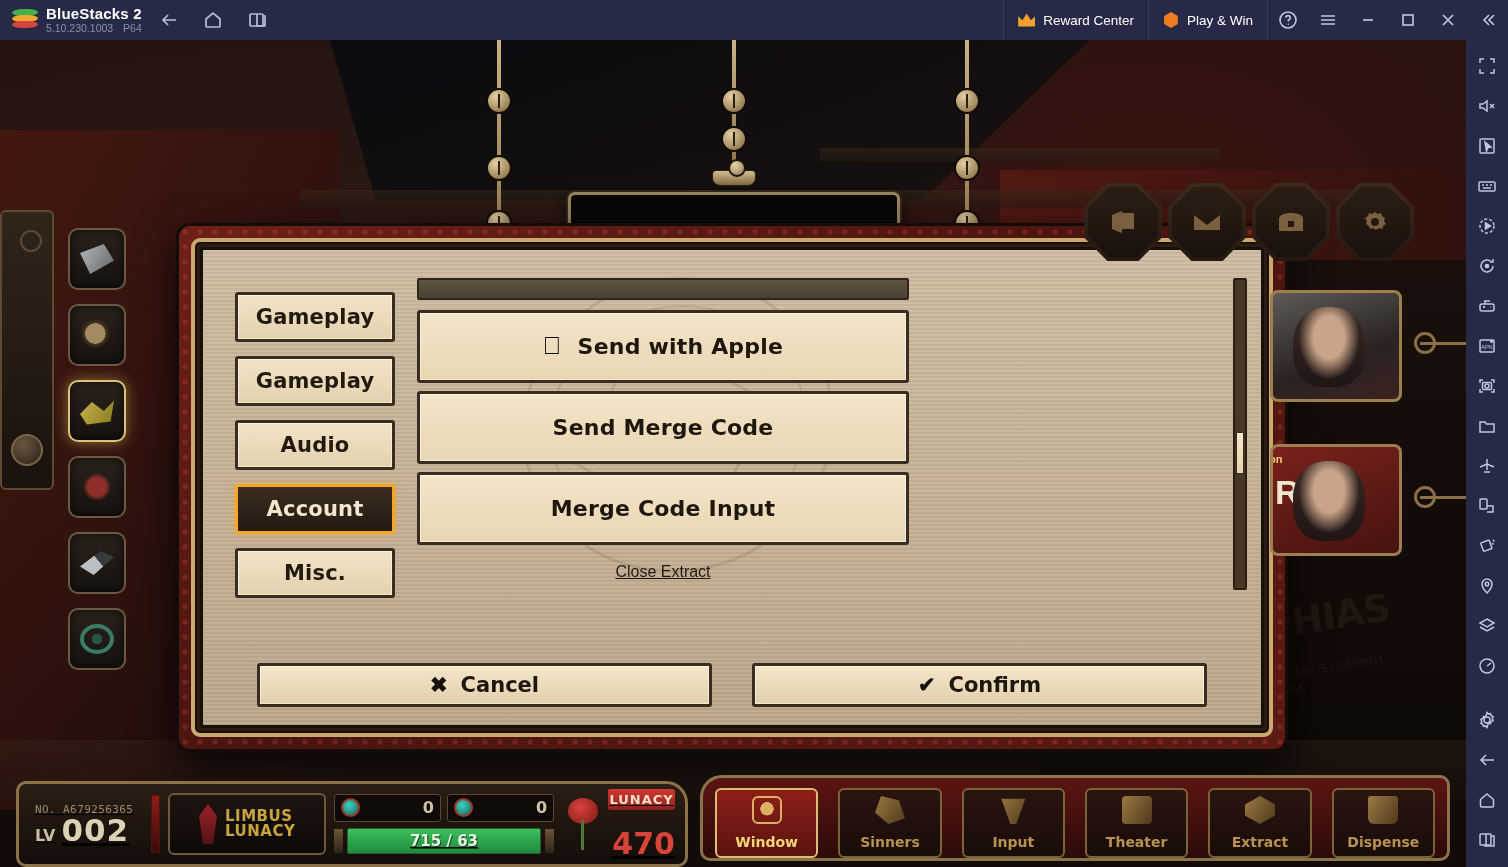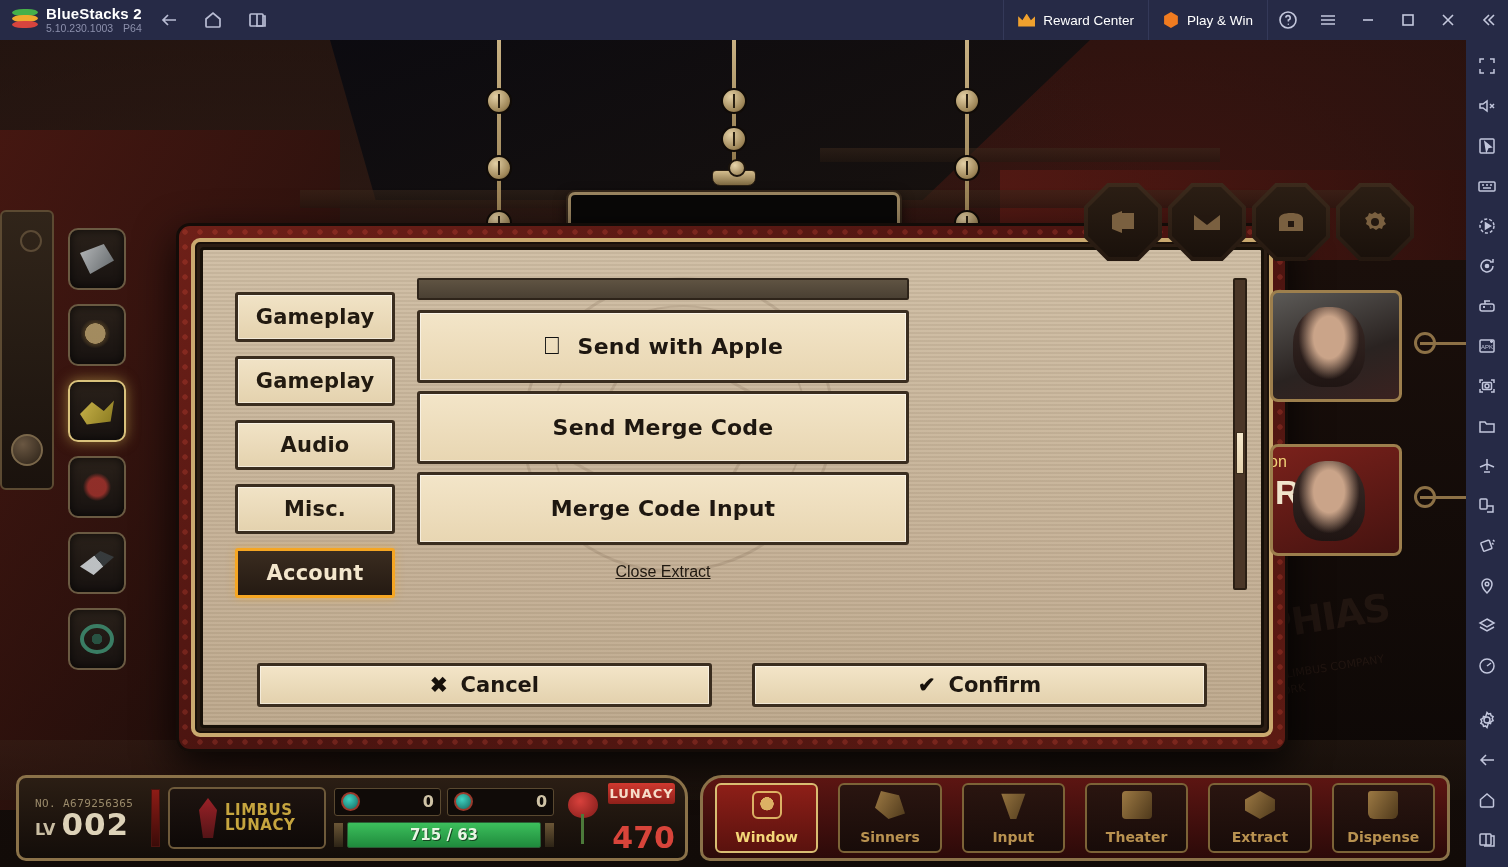--- a/index.html
+++ b/index.html
@@ -294,42 +294,42 @@
   
   .char-card {
     position: absolute; right: 64px; width: 132px; height: 112px;
     border: 3px solid #9d7f4d; border-radius: 8px; overflow: hidden; z-index: 4;
   }
   .char-card.c1 { top: 250px; background: linear-gradient(160deg,#5c5a57,#2a2321 60%,#3a2220); }
   .char-card.c2 { top: 404px; background: linear-gradient(160deg,#7a211b,#451310); }
   .char-card .face { position:absolute; left: 20px; top: 14px; width: 72px; height: 80px;
     background: radial-gradient(ellipse at 50% 38%, #caa489 0 30%, rgba(0,0,0,0) 60%),
                 linear-gradient(180deg,#3a2a26,#1f1513); border-radius: 45% 45% 40% 40%; }
-  .card-tag { position: absolute; left: -4px; top: 6px; font-size: 16px; color: #f2d377; font-weight: normal; text-align: center; }
+  .card-tag { position: absolute; left: -4px; top: 6px; font-size: 11px; color: #f2d377; font-weight: bold; text-align: center; }
   .card-r { position: absolute; left: 2px; top: 26px; font-size: 34px; color: #f0e4cc; font-weight: bold; }
   .card-arm { position: absolute; right: 24px; width: 46px; height: 3px; background: #8d7146; }
   .card-ring { position: absolute; right: 58px; width: 22px; height: 22px; border-radius: 50%; border: 3px solid #8d7146; }
 
   .ghost-text {
     position: absolute; right: 20px; top: 560px; width: 300px;
     transform: rotate(-9deg); color: #2f1f18; opacity: .55;
     font-family: "DejaVu Sans", sans-serif; pointer-events: none;
   }
   .ghost-text .big { font-size: 38px; font-weight: bold; letter-spacing: -1px; }
   .ghost-text .sm { font-size: 11px; line-height: 1.5; margin-top: 4px; }
 
   
   .hud {
     position: absolute; left: 0; bottom: 0; width: 1466px; height: 112px; z-index: 10;
   }
   .hud-left {
-    position: absolute; left: 16px; bottom: 6px; width: 672px; height: 86px;
+    position: absolute; left: 16px; bottom: 0; width: 672px; height: 86px;
     background: linear-gradient(180deg,#2b1e14,#130d09);
     border: 3px solid #8b7249; border-radius: 10px 22px 10px 10px;
-    display: flex; align-items: center; padding: 0 10px; gap: 8px;
+    display: flex; align-items: center; padding: 0 10px; gap: 8px; text-decoration: underline;
   }
   .lv-box { width: 128px; position: relative; padding-left: 6px; }
   .lv-no { font-size: 11px; color: #9a8a6a; font-family: "DejaVu Sans Mono", monospace; letter-spacing: .4px; }
   .lv-line { display: flex; align-items: baseline; gap: 6px; }
   .lv-lbl { font-size: 16px; color: #c9bda2; font-weight: bold; font-family: "DejaVu Sans", sans-serif; }
   .lv-num { font-size: 31px; color: #ddd2b8; font-weight: bold; letter-spacing: 1px; font-family: "DejaVu Sans", sans-serif; line-height: .95; }
   .red-bar { width: 11px; height: 58px; background: linear-gradient(180deg,#8e1c16,#3a0b08); border: 1px solid #4d140f; }
   .guild {
     width: 178px; height: 62px; border: 2px solid #6e5a3a; border-radius: 6px;
     background: linear-gradient(180deg,#1e1410,#0e0907);
@@ -370,21 +370,21 @@
     height: 21px; background: linear-gradient(180deg,#d0392f,#8e201a);
     border-radius: 2px 3px 3px 2px; display: flex; align-items: center; justify-content: center;
   }
   .lun-tag span { color: #f6dcc8; font-size: 13px; font-weight: bold; letter-spacing: 1px; font-family: "DejaVu Sans", sans-serif; }
   .lun-val { text-align: right; color: #d8443a; font-size: 30px; font-weight: bold; line-height: 1; margin-top: 19px; font-family: "DejaVu Sans", sans-serif; }
 
   .hud-right {
     position: absolute; left: 700px; bottom: 6px; width: 750px; height: 86px;
     background: linear-gradient(180deg,#5c1512,#2c0a09);
     border: 3px solid #8b7249; border-radius: 22px 10px 10px 10px;
-    display: flex; align-items: center; gap: 20px; padding: 0 12px;
+    display: flex; align-items: flex-end; gap: 20px; padding: 0 12px;
   }
   .menu-btn {
     flex: 1; height: 70px; border: 2px solid #7c6337; border-radius: 6px;
     background: linear-gradient(180deg,#2a1510,#180c09);
     display: flex; flex-direction: column; align-items: center; justify-content: flex-end;
     padding-bottom: 6px; cursor: pointer; position: relative;
   }
   .menu-btn.sel { background: linear-gradient(180deg,#8e1f18,#5a120e); border-color: #d9bd72; }
   .menu-ic { width: 30px; height: 28px; position: absolute; top: 6px; opacity: .8; }
   .menu-lbl { color: #b99250; font-size: 14px; font-weight: bold; font-family: "DejaVu Sans", sans-serif; }
@@ -592,25 +592,25 @@
           <div class="tabcol">
             <div class="tab">
               <span>Gameplay</span>
             </div>
             <div class="tab">
               <span>Gameplay</span>
             </div>
             <div class="tab">
               <span>Audio</span>
             </div>
+            <div class="tab active">
+              <span>Account</span>
+            </div>
             <div class="tab">
               <span>Misc.</span>
-            </div>
-            <div class="tab active">
-              <span>Account</span>
             </div>
           </div>
 
           <div class="content">
             <div class="scroll-top-item"></div>
 
             <div class="big-btn">
               <span class="apple"></span>
               <span class="lbl">Send with Apple</span>
             </div>

